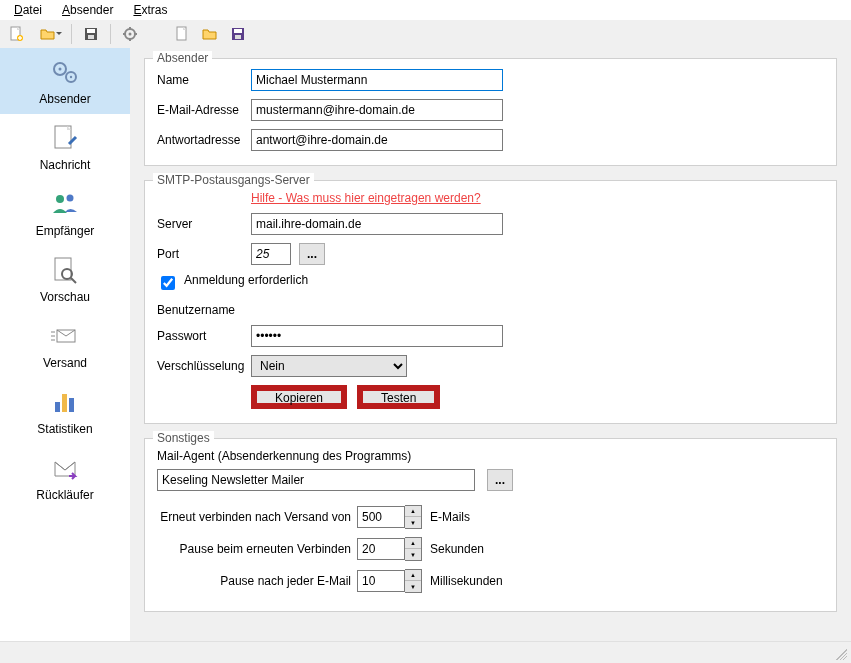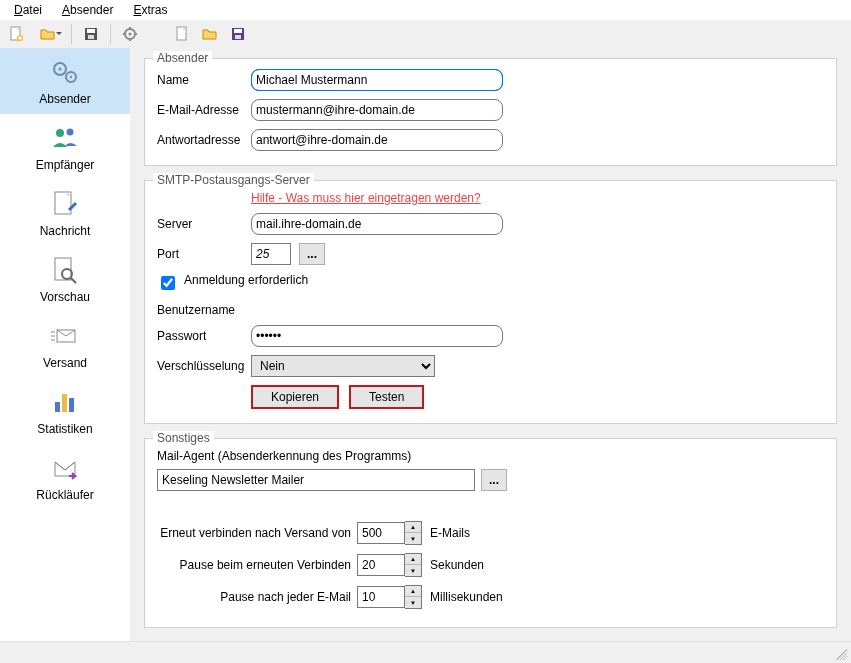--- a/index.html
+++ b/index.html
@@ -33,38 +33,38 @@
   .whitepanel { background: #fff; border: 1px solid #d0d0d0; padding: 10px 12px 14px 12px; position: relative; margin-bottom: 14px; }
   .panel-legend { position: absolute; top: -8px; left: 8px; background: #fff; padding: 0 4px; color: #555; }
   
   .form-row { display: flex; align-items: center; margin-bottom: 8px; }
   .form-label { width: 94px; }
   input[type="text"], input[type="password"], select {
     height: 22px; border: 1px solid #7a7a7a; padding: 0 4px; font-size: 12px; background: #fff;
   }
   input[type="text"].focused { border: 1px solid #0078d7; outline: 1px solid #0078d7; outline-offset: -1px; }
   select { background: #e5e5e5; height: 22px; }
-  .txt-252 { width: 252px; border-radius: 8px; }
+  .txt-252 { width: 252px; }
   .txt-40 { width: 40px; text-align: left; font-style: italic; }
   .spin-wrap { display: inline-flex; align-items: center; }
   .spin-input { width: 48px; height: 22px; border: 1px solid #7a7a7a; padding: 0 4px; }
   .spin-btns { display: flex; flex-direction: column; border: 1px solid #7a7a7a; border-left: none; }
   .spin-btns button { width: 16px; height: 11px; padding:0; border: none; background: #e5e5e5; font-size: 6px; line-height: 6px; cursor: default; }
   .spin-btns button:first-child { border-bottom: 1px solid #bbb; }
   
-  .btn { height: 24px; padding: 0 18px; background: #e5e5e5; border: 2px solid #b91c1c; cursor: default; }
+  .btn { height: 24px; padding: 0 18px; background: #e5e5e5; border: 6px solid #b91c1c; cursor: default; }
   .smallbtn { width: 26px; height: 22px; background: #e5e5e5; border: 1px solid #adadad; cursor: default; font-weight: bold; }
   
   .linkhelp { color: #ef4444; text-decoration: underline; cursor: pointer; }
   
   .chk-row { display: flex; align-items: flex-start; gap: 6px; margin: 6px 0 10px 0; }
   input[type="checkbox"] { width: 14px; height: 14px; }
   
   .sonst-label { margin: 0 0 6px 0; }
-  .mailagent-row { display:flex; gap:6px; margin-bottom: 30px;}
+  .mailagent-row { display:flex; gap:12px; margin-bottom: 14px;}
   .mailagent-row input { width: 318px; }
   
   .num-row { display: flex; align-items: center; margin-bottom: 8px; }
   .num-row .lead { width: 200px; text-align: right; padding-right: 6px; }
   .num-row .unit { margin-left: 8px; }
   
   
   .statusbar { height: 22px; background: #f0f0f0; border-top: 1px solid #e0e0e0; display:flex; justify-content: flex-end; align-items:center; padding: 0 4px;}
   .gripper { width: 14px; height: 14px; background:
      linear-gradient(135deg, transparent 60%, #bbb 60%, #bbb 65%, transparent 65%,
@@ -144,34 +144,34 @@
       <svg viewBox="0 0 32 32">
           <circle cx="11" cy="13" r="6" fill="none" stroke="#6f8ab0" stroke-width="2"></circle>
           <circle cx="11" cy="13" r="1.5" fill="#6f8ab0"></circle>
           <circle cx="22" cy="21" r="5" fill="none" stroke="#6f8ab0" stroke-width="2"></circle>
           <circle cx="22" cy="21" r="1.2" fill="#6f8ab0"></circle>
         </svg>
       <span class="nav-label">Absender</span>
     </div>
     <div class="nav-item">
       <svg viewBox="0 0 32 32">
+          <rect x="6" y="4" width="16" height="22" fill="#fff" stroke="#888"></rect>
+          <polygon points="18,4 22,8 18,8" fill="#ddd"></polygon>
+          <line x1="20" y1="22" x2="27" y2="15" stroke="#3a6fb7" stroke-width="3"></line>
+        </svg>
+      <span class="nav-label">Nachricht</span>
+    </div>
+    <div class="nav-item">
+      <svg viewBox="0 0 32 32">
           <circle cx="11" cy="11" r="4" fill="#35a37a"></circle>
           <path d="M4 25 q7-8 14 0" fill="#35a37a"></path>
           <circle cx="21" cy="10" r="3.5" fill="#4e79c7"></circle>
           <path d="M16 24 q5-6 12 0" fill="#4e79c7"></path>
         </svg>
       <span class="nav-label">Empfänger</span>
-    </div>
-    <div class="nav-item">
-      <svg viewBox="0 0 32 32">
-          <rect x="6" y="4" width="16" height="22" fill="#fff" stroke="#888"></rect>
-          <polygon points="18,4 22,8 18,8" fill="#ddd"></polygon>
-          <line x1="20" y1="22" x2="27" y2="15" stroke="#3a6fb7" stroke-width="3"></line>
-        </svg>
-      <span class="nav-label">Nachricht</span>
     </div>
     <div class="nav-item">
       <svg viewBox="0 0 32 32">
           <rect x="6" y="4" width="16" height="22" fill="#fff" stroke="#888"></rect>
           <circle cx="18" cy="20" r="5" fill="none" stroke="#666" stroke-width="2"></circle>
           <line x1="22" y1="24" x2="27" y2="29" stroke="#666" stroke-width="2"></line>
         </svg>
       <span class="nav-label">Vorschau</span>
     </div>
     <div class="nav-item">
@@ -242,21 +242,21 @@
       </div>
       <div class="form-row">
         <span class="form-label">Benutzername</span>
       </div>
       <div class="form-row">
         <span class="form-label">Passwort</span>
         <input type="text" class="txt-252" value="••••••" style="">
       </div>
       <div class="form-row">
         <span class="form-label">Verschlüsselung</span>
-        <select style="width:184px">
+        <select style="width:156px">
           <option>Nein</option>
         </select>
       </div>
       <div class="form-row" style="margin-top:8px; margin-bottom:0">
         <span class="form-label"></span>
         <button class="btn">Kopieren</button>
         <span style="width:10px"></span>
         <button class="btn">Testen</button>
       </div>
     </div>

